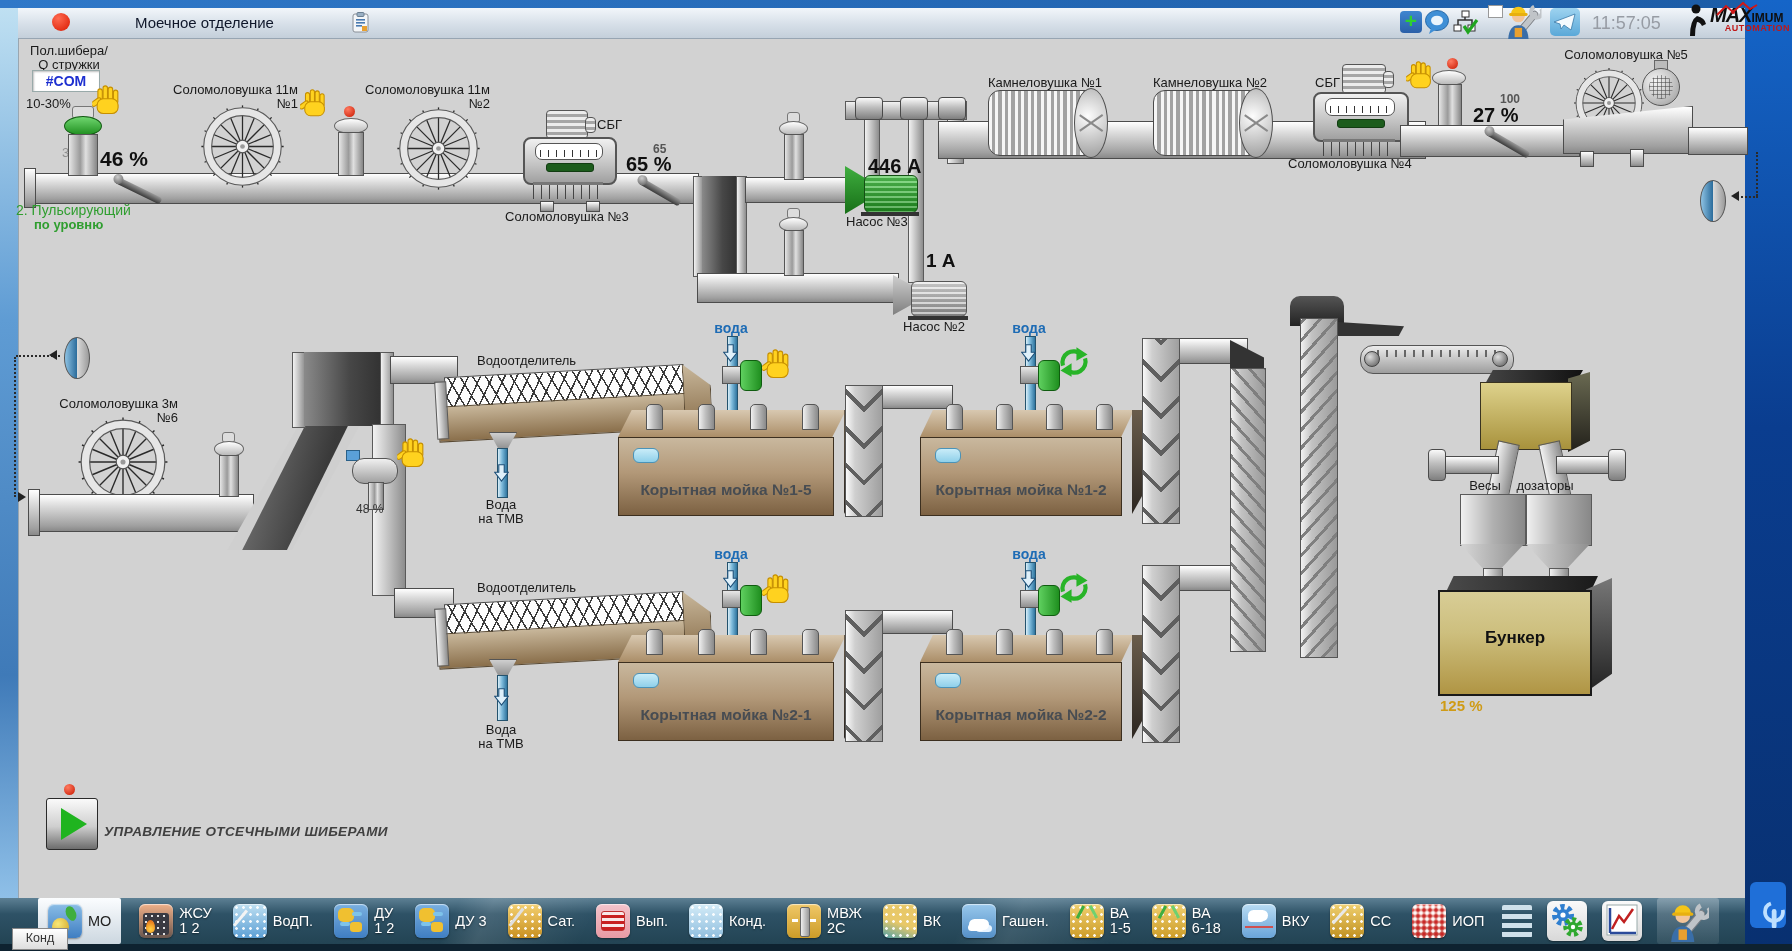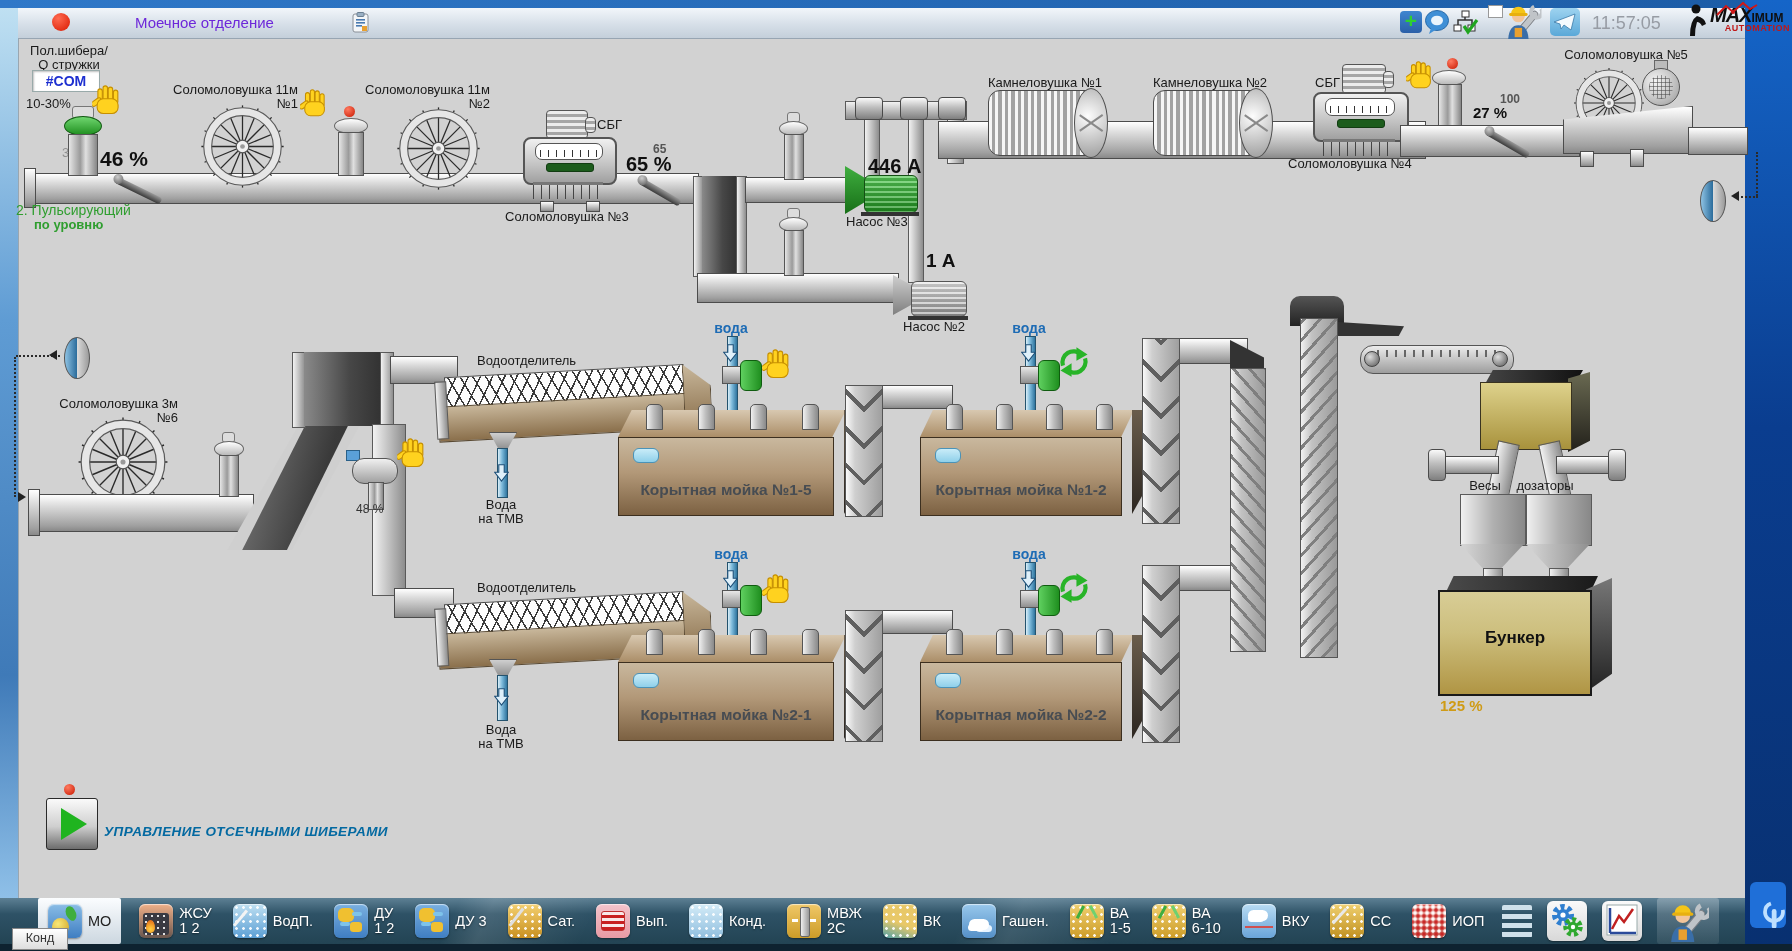--- a/index.html
+++ b/index.html
@@ -77,21 +77,21 @@
   .inlet{position:absolute;clip-path:polygon(0 0,100% 25%,100% 75%,0 100%)}
   .bigval{position:absolute;font-weight:bold;font-size:21px;color:#101010}
   .supval{position:absolute;font-weight:bold;font-size:12px;color:#555}
   .fanmotor{position:absolute;border-radius:50%;border:1px solid #555;background:radial-gradient(circle at 35% 35%,#f5f5f5,#b5b5b5 70%,#8f8f8f)}
   .fanmotor::before{content:"";position:absolute;left:6px;top:6px;right:6px;bottom:6px;border-radius:50%;
      background:repeating-linear-gradient(0deg,rgba(70,70,70,.55) 0 1px,transparent 1px 4px),repeating-linear-gradient(90deg,rgba(70,70,70,.55) 0 1px,transparent 1px 4px)}
   .funnel{position:absolute;background:linear-gradient(180deg,#cfcfcf,#8f8f8f);border:1px solid #555;clip-path:polygon(0 0,100% 0,64% 100%,36% 100%)}
   
   #gatesbtn{left:46px;top:798px;width:50px;height:50px;background:linear-gradient(180deg,#fafafa,#cfcfcf 55%,#6d6d6d);border:1px solid #2a2a2a;border-radius:3px}
   #gatesbtn::before{content:"";position:absolute;left:14px;top:9px;border:16px solid transparent;border-left:26px solid #1fb41f}
-  #gateslbl{left:104px;top:824px;font-style:italic;font-weight:bold;font-size:13.5px;color:#0369a1;letter-spacing:.4px}
+  #gateslbl{left:104px;top:824px;font-style:italic;font-weight:bold;font-size:13.5px;color:#404040;letter-spacing:.4px}
   
   #taskbar{left:0;top:898px;width:1745px;height:53px;background:linear-gradient(180deg,#5d8094,#2e5266 30%,#20404f);overflow:hidden}
   #taskbar::before{content:"";position:absolute;inset:0;
      background:linear-gradient(115deg,transparent 26%,rgba(255,255,255,.12) 28%,transparent 34%,transparent 55%,rgba(255,255,255,.10) 58%,transparent 64%)}
   #tbottom{left:0;top:944px;width:1792px;height:7px;background:#0e2230}
   .tb-row{position:absolute;left:38px;top:0;height:46px;display:flex;align-items:center;gap:15px}
   .tb-btn{display:flex;align-items:center;gap:6px;height:46px;padding:0 3px;position:relative}
   .tb-btn.active{background:linear-gradient(180deg,#fbfdff,#ccd7e0);border-radius:2px;padding:0 10px}
   .tb-btn.active .tb-label{color:#222;text-shadow:none}
   .tb-label{color:#fff;font-size:14.5px;line-height:15px;text-shadow:0 1px 2px rgba(0,0,0,.5)}
@@ -130,21 +130,21 @@
   .ss-icon{background:radial-gradient(rgba(255,255,255,.9) 1.1px,transparent 1.6px) 0 0/7px 7px,linear-gradient(180deg,#f0d070,#c09020)}
   .ss-icon::before{content:"";position:absolute;left:8px;top:2px;width:2.5px;height:20px;background:#e8e8e8;transform:rotate(42deg)}
   .iop-icon{background:radial-gradient(rgba(255,255,255,.95) 1.4px,transparent 1.9px) 0 0/6px 6px,radial-gradient(rgba(200,30,30,.9) 1.4px,transparent 1.9px) 3px 3px/6px 6px,linear-gradient(180deg,#f0b0a8,#c85850)}
   .menu-icon{width:30px;height:33px;background:repeating-linear-gradient(180deg,#cfe0ea 0 5px,transparent 5px 9px);border-radius:2px}
   .systile{position:relative;width:40px;height:40px;border-radius:6px;background:linear-gradient(180deg,#fafafa,#d8d8d8);box-shadow:0 1px 2px rgba(0,0,0,.4)}
   .worker-tile{background:linear-gradient(180deg,rgba(255,255,255,.25),rgba(255,255,255,.08));width:62px;height:46px;border-radius:3px;display:flex;align-items:center;justify-content:center}
   #startbtn{left:12px;top:928px;width:54px;height:20px;background:linear-gradient(180deg,#fff,#ddd);border:1px solid #888;font-size:12.5px;color:#333;text-align:center;line-height:19px}
   #touchbtn{left:1750px;top:882px;width:36px;height:46px;background:#1f6fd8;border-radius:6px}
   
   #redind{left:52px;top:13px;width:18px;height:18px;border-radius:50%;background:radial-gradient(circle at 35% 30%,#ff6a50,#d81800)}
-  #wtitle{left:135px;top:14px;font-size:15px;color:#6d28d9}
+  #wtitle{left:135px;top:14px;font-size:15px;color:#0f172a}
   .tico{position:absolute}
   #clock{left:1592px;top:13px;font-size:18px;color:#979ca4}
   #brand{left:1688px;top:2px;width:102px;height:36px}
   .bmax{font-weight:800;font-style:italic;font-size:20px;color:#0f0f0f;letter-spacing:-1px}
   .bimum{font-weight:800;font-size:12px;color:#0f0f0f}
   .bsub{display:block;text-align:right;color:#c01818;font-weight:800;font-size:9px;letter-spacing:.5px;margin-top:-4px}
   .gtxt{color:#2f9e2f}
   #combox{left:32px;top:70px;width:66px;height:20px;background:#fff;border:1px solid #9aa;box-shadow:inset 1px 1px 2px rgba(0,0,0,.25);
      color:#1d2fd0;font-weight:bold;font-size:14px;text-align:center;line-height:20px}
 </style>
@@ -386,21 +386,21 @@
 
   <svg class="abs" style="left:1406px;top:60px" width="28" height="30" viewBox="0 0 24 26">
       <use href="#handsym"></use>
     </svg>
   <div class="abs">
     <span class="reddot" style="left:1447px;top:58px"></span>
     <div class="vcap" style="left:1432px;top:70px;width:32px;height:14px"></div>
     <div class="vstem" style="left:1438px;top:84px;width:22px;height:42px"></div>
   </div>
   <div class="supval" style="left:1500px;top:92px">100</div>
-  <div class="bigval" style="left:1473px;top:104px;font-size:15px">27 %</div>
+  <div class="bigval" style="left:1473px;top:104px;font-size:20px">27 %</div>
 
   <div class="chan" style="left:1400px;top:125px;width:178px;height:30px"></div>
   <div class="shiber" style="left:1487px;top:128px;width:48px;transform:rotate(30deg)"></div>
 
   <div class="lbl ctr" style="left:1556px;top:48px;width:140px">Соломоловушка №5</div>
   <svg class="wheel" style="left:1572px;top:66px" width="74" height="74">
       <use href="#wheelsym"></use>
     </svg>
   <div class="abs" style="left:1654px;top:60px;width:12px;height:10px;background:#bbb;border:1px solid #666"></div>
   <div class="fanmotor" style="left:1642px;top:68px;width:36px;height:36px"></div>
@@ -730,21 +730,21 @@
     <span class="tb-label">
               <span>ВА</span>
               <span>1-5</span>
             </span>
   </div>
 
   <div class="tb-btn">
     <span class="tb-icon va-icon"></span>
     <span class="tb-label">
               <span>ВА</span>
-              <span>6-10</span>
+              <span>6-18</span>
             </span>
   </div>
 
   <div class="tb-btn">
     <span class="tb-icon vku-icon"></span>
     <span class="tb-label">
               <span>ВКУ</span>
             </span>
   </div>
 

